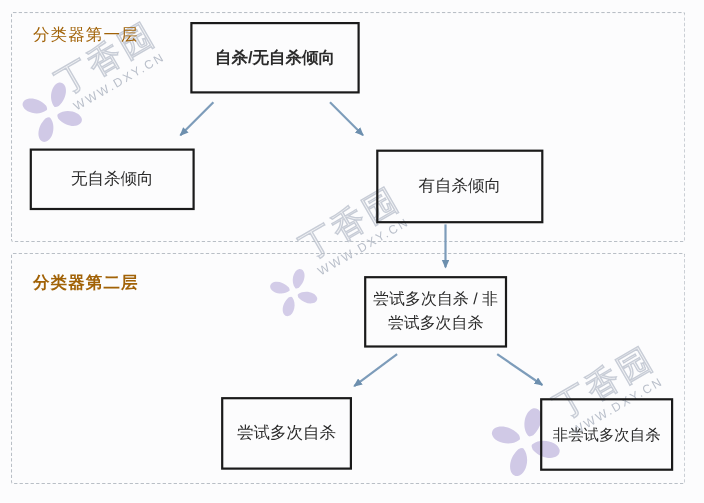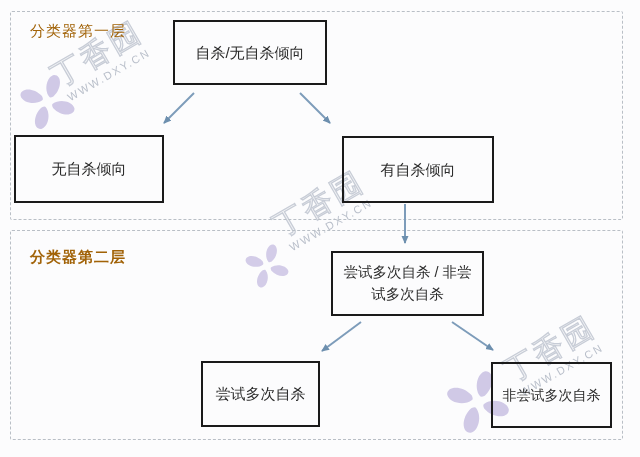--- a/index.html
+++ b/index.html
@@ -43,24 +43,24 @@
     align-items: center;
     justify-content: center;
     text-align: center;
     font-size: 15px;
     line-height: 1.45;
     color: #2b2b2b;
     box-sizing: border-box;
     padding: 2px 5px;
     z-index: 5;
   }
-  .node-root        { left: 173px; top: 20px;  width: 154px; height: 65px; }
-  .node-no          { left: 14px;  top: 135px; width: 150px; height: 68px; justify-content: center; }
+  .node-root        { left: 173px; top: 20px;  width: 154px; height: 65px; font-weight: bold; }
+  .node-no          { left: 27px;  top: 135px; width: 150px; height: 56px; justify-content: center; }
   .node-yes         { left: 342px; top: 136px; width: 152px; height: 67px; }
-  .node-multi       { left: 331px; top: 251px; width: 153px; height: 65px; font-size: 14.5px; }
+  .node-multi       { left: 331px; top: 251px; width: 130px; height: 65px; font-size: 14.5px; }
   .node-attempt     { left: 201px; top: 361px; width: 119px; height: 66px; }
   .node-nonattempt  { left: 491px; top: 362px; width: 121px; height: 66px; font-size: 14px; }
 
   
   .arrows {
     position: absolute;
     left: 0; top: 0;
     width: 640px; height: 457px;
     z-index: 4;
     pointer-events: none;

